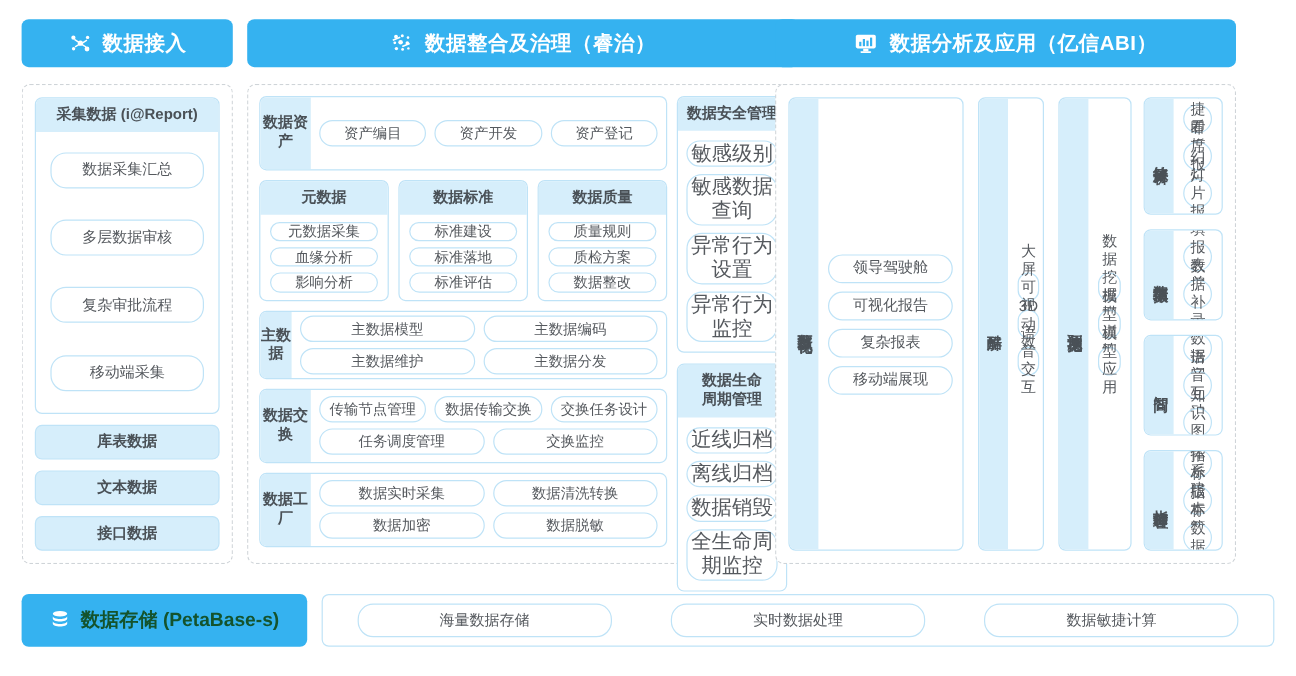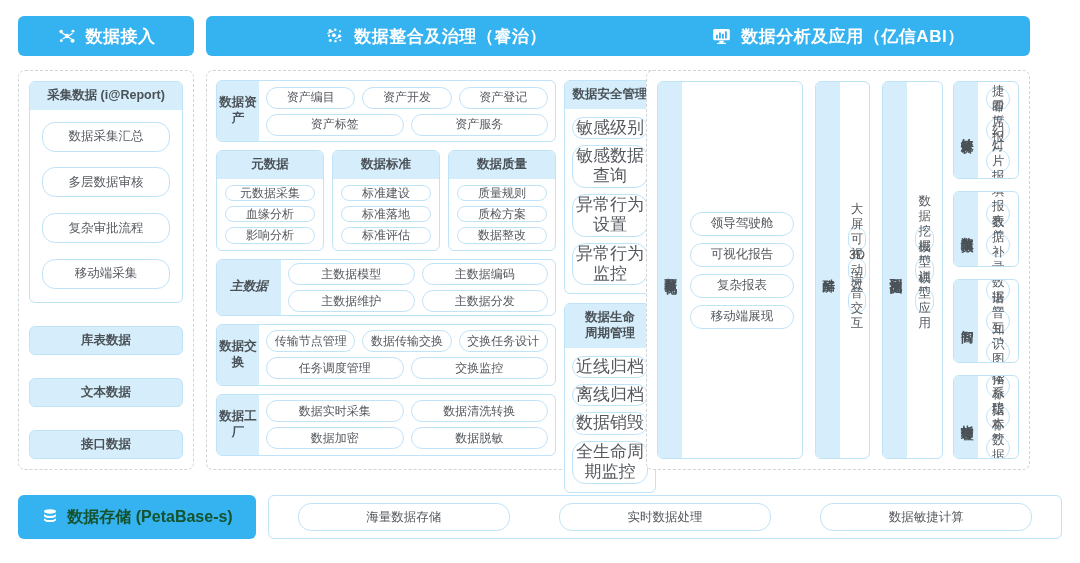--- a/index.html
+++ b/index.html
@@ -109,21 +109,21 @@
   
   .grp-lbl.vert {
     writing-mode: vertical-rl;
     text-orientation: upright;
     letter-spacing: 1px;
     padding: 4px 0;
   }
 
   
   #col1 { position: absolute; left: 18px; top: 16px; width: 176px; }
-  #col1 .panel { margin-top: 14px; height: 400px; display: flex; flex-direction: column; gap: 23px; padding: 10px; }
+  #col1 .panel { margin-top: 14px; height: 400px; display: flex; flex-direction: column; gap: 9px; padding: 10px; }
   #acq { flex: 1 1 auto; }
   #acq .acq-body { display: flex; flex-direction: column; justify-content: space-around; height: calc(100% - 29px); padding: 8px 12px; gap: 8px; }
   #acq .pill { height: 30px; font-size: 12.5px; }
   #col1 .solidbox { height: 29px; flex: 0 0 29px; }
 
   
   #col2 { position: absolute; left: 206px; top: 16px; width: 460px; }
   #col2 .panel { margin-top: 14px; height: 400px; display: flex; gap: 8px; padding: 9px; }
   #c2left  { flex: 1 1 auto; display: flex; flex-direction: column; gap: 8px; }
   #c2right { flex: 0 0 92px; display: flex; flex-direction: column; gap: 9px; }
@@ -134,21 +134,21 @@
   #life { flex: 1 1 auto; }
   #life .sec-body .pill:last-child { flex: 0 0 34px; }
 
   #assets  { flex: 0 0 62px; }
   #assets .grp-lbl { width: 42px; }
   #midcards { flex: 0 0 98px; display: flex; gap: 8px; }
   #midcards .card { flex: 1; display: flex; flex-direction: column; }
   #midcards .mc-body { flex: 1; display: flex; flex-direction: column; gap: 5px; padding: 6px 8px; }
   #midcards .mc-body .pill { flex: 1; }
   #master   { flex: 0 0 57px; }
-  #master .grp-lbl { width: 64px; font-style: italic; }
+  #master .grp-lbl { width: 26px; }
   #exch     { flex: 0 0 62px; }
   #exch .grp-lbl { width: 42px; }
   #factory  { flex: 0 0 62px; }
   #factory .grp-lbl { width: 42px; }
 
   
   #col3 { position: absolute; left: 646px; top: 16px; width: 384px; }
   #col3 .panel { margin-top: 14px; height: 400px; display: flex; gap: 10px; padding: 10px; }
   #c3left  { flex: 1 1 52%; display: flex; gap: 12px; }
   #c3right { flex: 1 1 48%; display: flex; flex-direction: column; gap: 12px; }
@@ -240,24 +240,20 @@
     <div id="c2left">
 
       <div id="assets" class="grp">
         <div class="grp-lbl">数据资产</div>
         <div class="grp-body">
           <div class="row">
             <div class="pill">资产编目</div>
             <div class="pill">资产开发</div>
             <div class="pill">资产登记</div>
           </div>
-          <div class="row">
-            <div class="pill">资产标签</div>
-            <div class="pill">资产服务</div>
-          </div>
         </div>
       </div>
 
       <div id="midcards">
         <div class="card">
           <div class="card-hd">元数据</div>
           <div class="mc-body">
             <div class="pill">元数据采集</div>
             <div class="pill">血缘分析</div>
             <div class="pill">影响分析</div>

